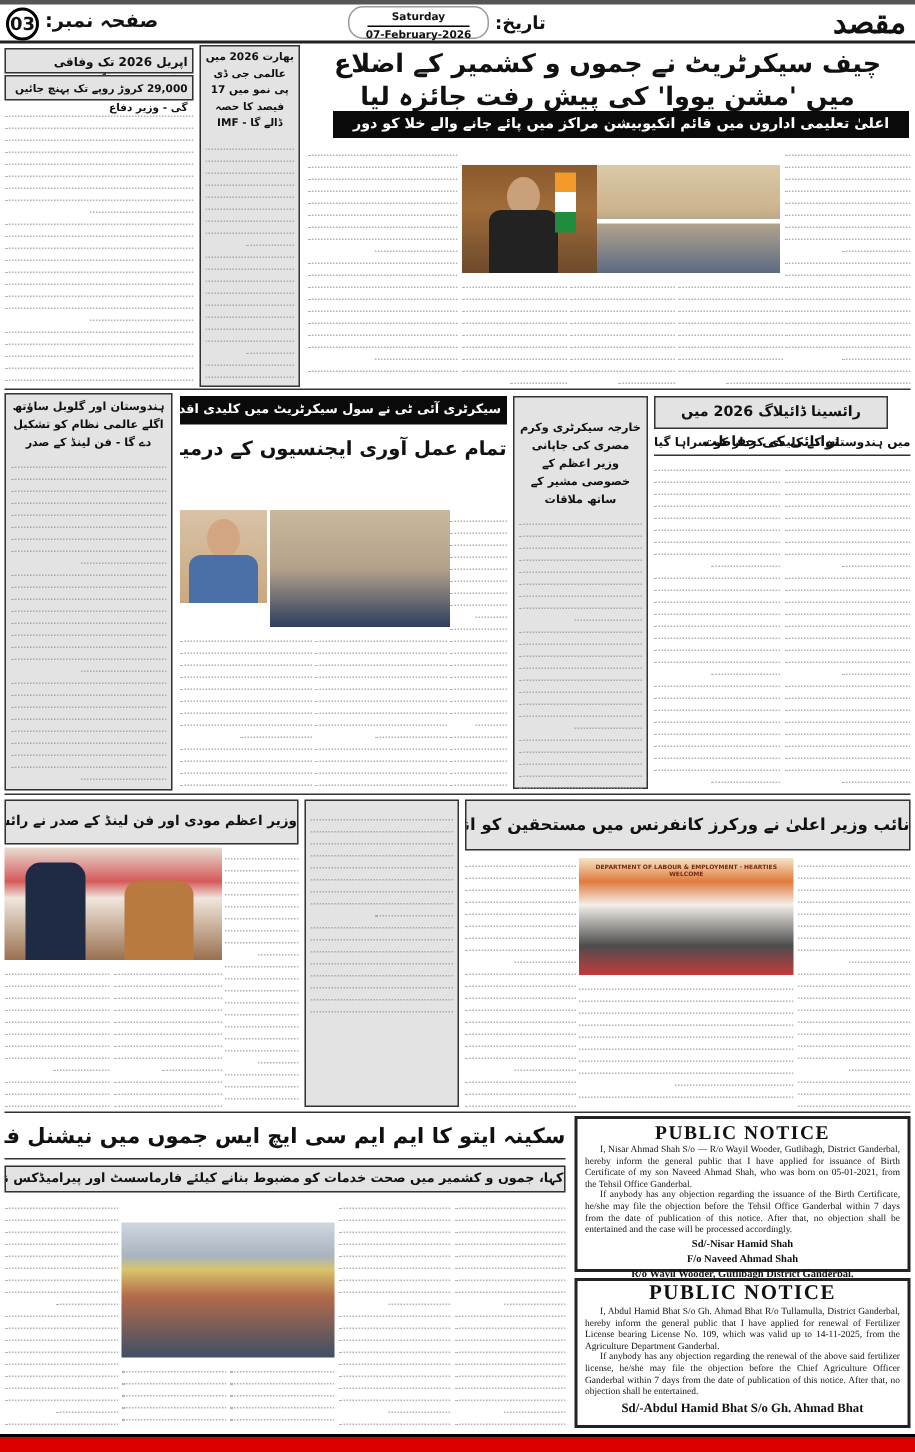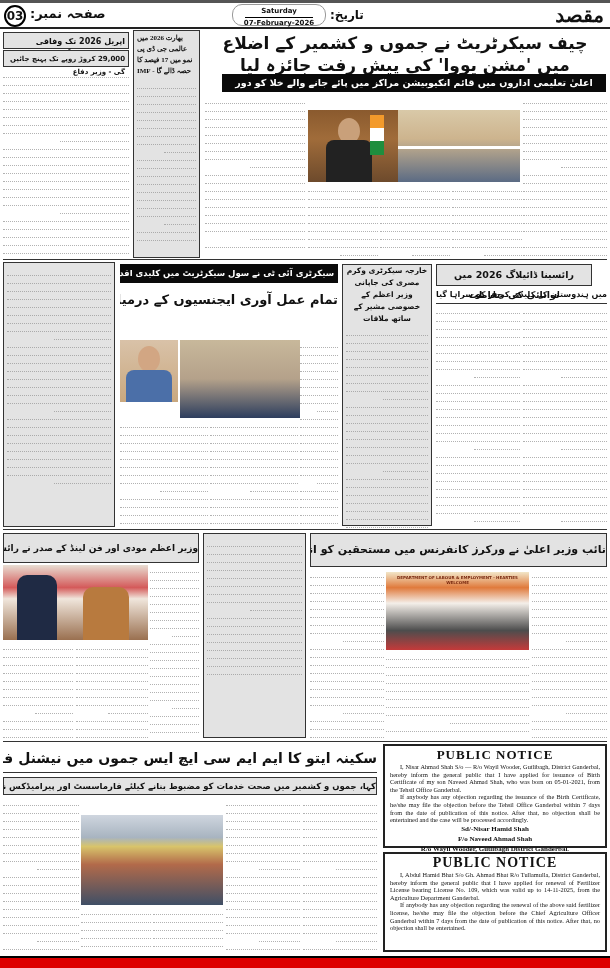--- a/index.html
+++ b/index.html
@@ -74,21 +74,21 @@
       <span class="ln" style="width: 55%; margin-left: 45%;"></span>
       <span class="ln" style="width: 100%; margin-left: 0px;"></span>
       <span class="ln" style="width: 100%; margin-left: 0px;"></span>
       <span class="ln" style="width: 100%; margin-left: 0px;"></span>
       <span class="ln" style="width: 100%; margin-left: 0px;"></span>
       <span class="ln" style="width: 100%; margin-left: 0px;"></span>
     </div>
 </div>
 
 <div class="abs box grayhd rtl" style="left:133px;top:30px;width:67px;height:228px;padding:2px 3px;">
-  <div class="h3" style="font-size:7px;line-height:11px;text-align:left;font-family:Liberation Serif, serif;">بھارت 2026 میں عالمی جی ڈی پی نمو میں 17 فیصد کا حصہ ڈالے گا - IMF</div>
+  <div class="h3" style="font-size:7px;line-height:11px;text-align:center;">بھارت 2026 میں عالمی جی ڈی پی نمو میں 17 فیصد کا حصہ ڈالے گا - IMF</div>
   <div class="col-text" style="margin-top:4px;height:165px;">
       <div class="lines">
         <span class="ln" style="width: 100%; margin-left: 0px;"></span>
         <span class="ln" style="width: 100%; margin-left: 0px;"></span>
         <span class="ln" style="width: 100%; margin-left: 0px;"></span>
         <span class="ln" style="width: 100%; margin-left: 0px;"></span>
         <span class="ln" style="width: 100%; margin-left: 0px;"></span>
         <span class="ln" style="width: 100%; margin-left: 0px;"></span>
         <span class="ln" style="width: 100%; margin-left: 0px;"></span>
         <span class="ln" style="width: 100%; margin-left: 0px;"></span>
@@ -201,20 +201,21 @@
       <span class="ln" style="width: 100%; margin-left: 0px;"></span>
       <span class="ln" style="width: 55%; margin-left: 45%;"></span>
       <span class="ln" style="width: 100%; margin-left: 0px;"></span>
       <span class="ln" style="width: 100%; margin-left: 0px;"></span>
     </div>
   </div>
 
 <div class="abs divider" style="left:3px;top:259px;width:604px;height:1px;"></div>
 
 <div class="abs box grayhd rtl" style="left:3px;top:262px;width:112px;height:265px;padding:2px 3px;">
+  <div class="h3" style="font-size:7.5px;line-height:12px;text-align:center;">ہندوستان اور گلوبل ساؤتھ اگلے عالمی نظام کو تشکیل دے گا - فن لینڈ کے صدر</div>
   <div class="col-text" style="margin-top:3px;height:220px;">
       <div class="lines">
         <span class="ln" style="width: 100%; margin-left: 0px;"></span>
         <span class="ln" style="width: 100%; margin-left: 0px;"></span>
         <span class="ln" style="width: 100%; margin-left: 0px;"></span>
         <span class="ln" style="width: 100%; margin-left: 0px;"></span>
         <span class="ln" style="width: 100%; margin-left: 0px;"></span>
         <span class="ln" style="width: 100%; margin-left: 0px;"></span>
         <span class="ln" style="width: 100%; margin-left: 0px;"></span>
         <span class="ln" style="width: 100%; margin-left: 0px;"></span>
@@ -302,21 +303,21 @@
       <span class="ln" style="width: 100%; margin-left: 0px;"></span>
       <span class="ln" style="width: 100%; margin-left: 0px;"></span>
       <span class="ln" style="width: 55%; margin-left: 45%;"></span>
       <span class="ln" style="width: 100%; margin-left: 0px;"></span>
       <span class="ln" style="width: 100%; margin-left: 0px;"></span>
       <span class="ln" style="width: 100%; margin-left: 0px;"></span>
       <span class="ln" style="width: 100%; margin-left: 0px;"></span>
     </div>
   </div>
 
-<div class="abs box grayhd rtl" style="left:342px;top:264px;width:90px;height:262px;padding:0 3px;">
+<div class="abs box grayhd rtl" style="left:342px;top:264px;width:90px;height:262px;padding:14px 3px;">
   <div class="h3" style="font-size:7.5px;line-height:12px;text-align:center;">خارجہ سیکرٹری وکرم مصری کی جاپانی وزیر اعظم کے خصوصی مشیر کے ساتھ ملاقات</div>
   <div class="col-text" style="margin-top:3px;height:205px;">
       <div class="lines">
         <span class="ln" style="width: 100%; margin-left: 0px;"></span>
         <span class="ln" style="width: 100%; margin-left: 0px;"></span>
         <span class="ln" style="width: 100%; margin-left: 0px;"></span>
         <span class="ln" style="width: 100%; margin-left: 0px;"></span>
         <span class="ln" style="width: 100%; margin-left: 0px;"></span>
         <span class="ln" style="width: 100%; margin-left: 0px;"></span>
         <span class="ln" style="width: 100%; margin-left: 0px;"></span>
@@ -671,15 +672,16 @@
   <p>I, Nisar Ahmad Shah S/o — R/o Wayil Wooder, Gutlibagh, District Ganderbal, hereby inform the general public that I have applied for issuance of Birth Certificate of my son Naveed Ahmad Shah, who was born on 05-01-2021, from the Tehsil Office Ganderbal.</p>
   <p>If anybody has any objection regarding the issuance of the Birth Certificate, he/she may file the objection before the Tehsil Office Ganderbal within 7 days from the date of publication of this notice. After that, no objection shall be entertained and the case will be processed accordingly.</p>
   <div class="sig">Sd/-Nisar Hamid Shah</div>
   <div class="sig">F/o Naveed Ahmad Shah</div>
   <div class="sig">R/o Wayil Wooder, Gutlibagh District Ganderbal.</div>
 </div>
 <div class="abs notice" style="left:383px;top:852px;width:224px;height:100px;">
   <h4 style="font-size:14px;">PUBLIC NOTICE</h4>
   <p>I, Abdul Hamid Bhat S/o Gh. Ahmad Bhat R/o Tullamulla, District Ganderbal, hereby inform the general public that I have applied for renewal of Fertilizer License bearing License No. 109, which was valid up to 14-11-2025, from the Agriculture Department Ganderbal.</p>
   <p>If anybody has any objection regarding the renewal of the above said fertilizer license, he/she may file the objection before the Chief Agriculture Officer Ganderbal within 7 days from the date of publication of this notice. After that, no objection shall be entertained.</p>
+  <div class="sig" style="font-size:8.5px;line-height:12px;">Sd/-Abdul Hamid Bhat S/o Gh. Ahmad Bhat</div>
 </div>
 
 <div class="abs bottombar"></div>
 
 </body></html>

